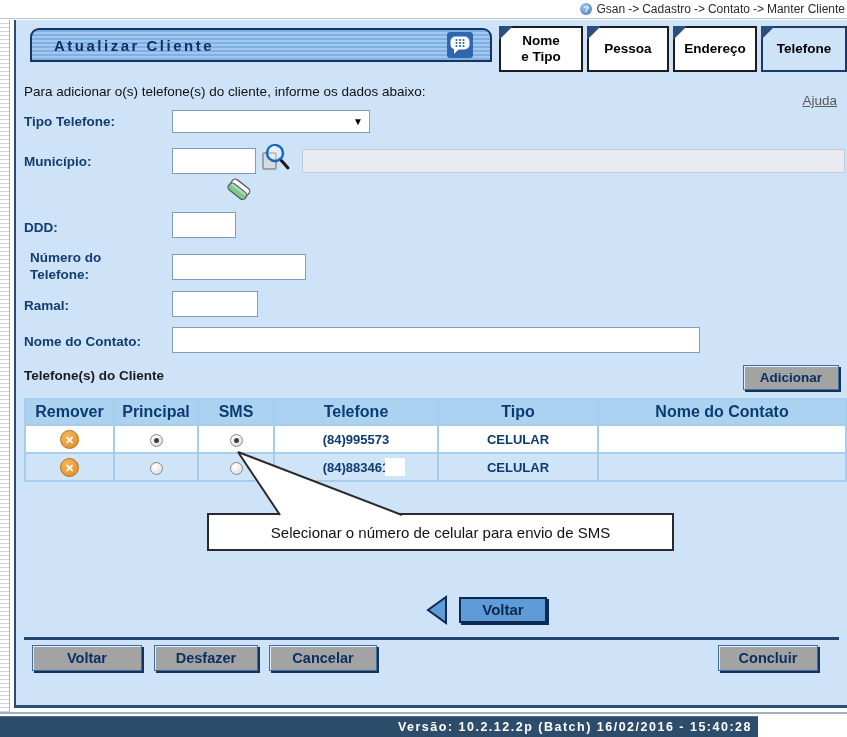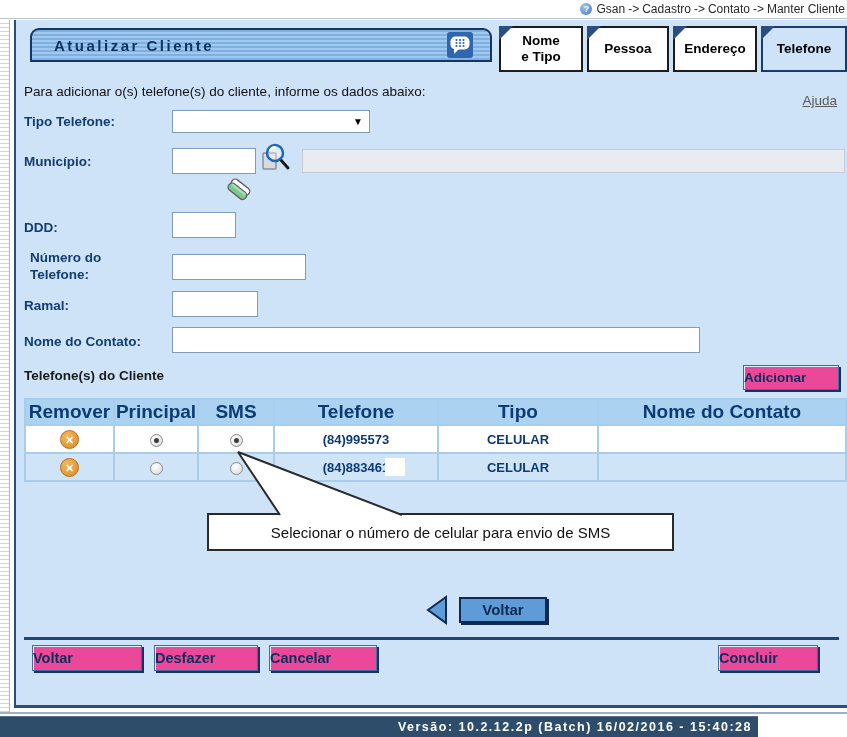--- a/index.html
+++ b/index.html
@@ -83,33 +83,33 @@
   }
   .selectbox .caret { font-size: 10px; color: #000; }
   .grayfield {
     position: absolute; left: 286px; top: 129px; width: 543px; height: 24px;
     background: #e8ecf1; border: 1px solid #c3ccd6;
   }
   .icon-btn { position: absolute; cursor: pointer; }
   
   .section-title { position: absolute; left: 8px; top: 348px; font-size: 13.5px; font-weight: bold; color: #1a1a1a; }
   .btn-light {
-    background: #ec4899; border: 1px solid #3f6d9e;
+    background: #a3a3a3; border: 1px solid #3f6d9e;
     box-shadow: 2px 2px 0 0 #14335e, inset 1px 1px 0 #ddeeff;
     color: #0b2f5e; font-weight: bold; font-family: "Liberation Sans", sans-serif;
-    text-align: left; cursor: pointer;
+    text-align: center; cursor: pointer;
   }
   .btn-adicionar { position: absolute; left: 727px; top: 345px; width: 96px; height: 25px; font-size: 13.5px; }
   .phones-table {
     position: absolute; left: 8px; top: 378px; width: 823px;
     border-collapse: separate; border-spacing: 2px;
     background: #a6cdec; table-layout: fixed;
   }
   .phones-table th {
-    background: #abd3f1; color: #0d3a70; font-size: 19px; font-weight: bold;
+    background: #abd3f1; color: #0d3a70; font-size: 16px; font-weight: bold;
     height: 24px; text-align: center;
   }
   .phones-table td {
     background: #ffffff; height: 26px; text-align: center;
     font-size: 13px; font-weight: bold; color: #0d3a70; position: relative;
   }
   .phones-table tr.alt td { background: #cfe4f7; }
   .col-remover { width: 87px; } .col-principal { width: 82px; } .col-sms { width: 74px; }
   .col-telefone { width: 162px; } .col-tipo { width: 158px; }
   .remove-ball {

